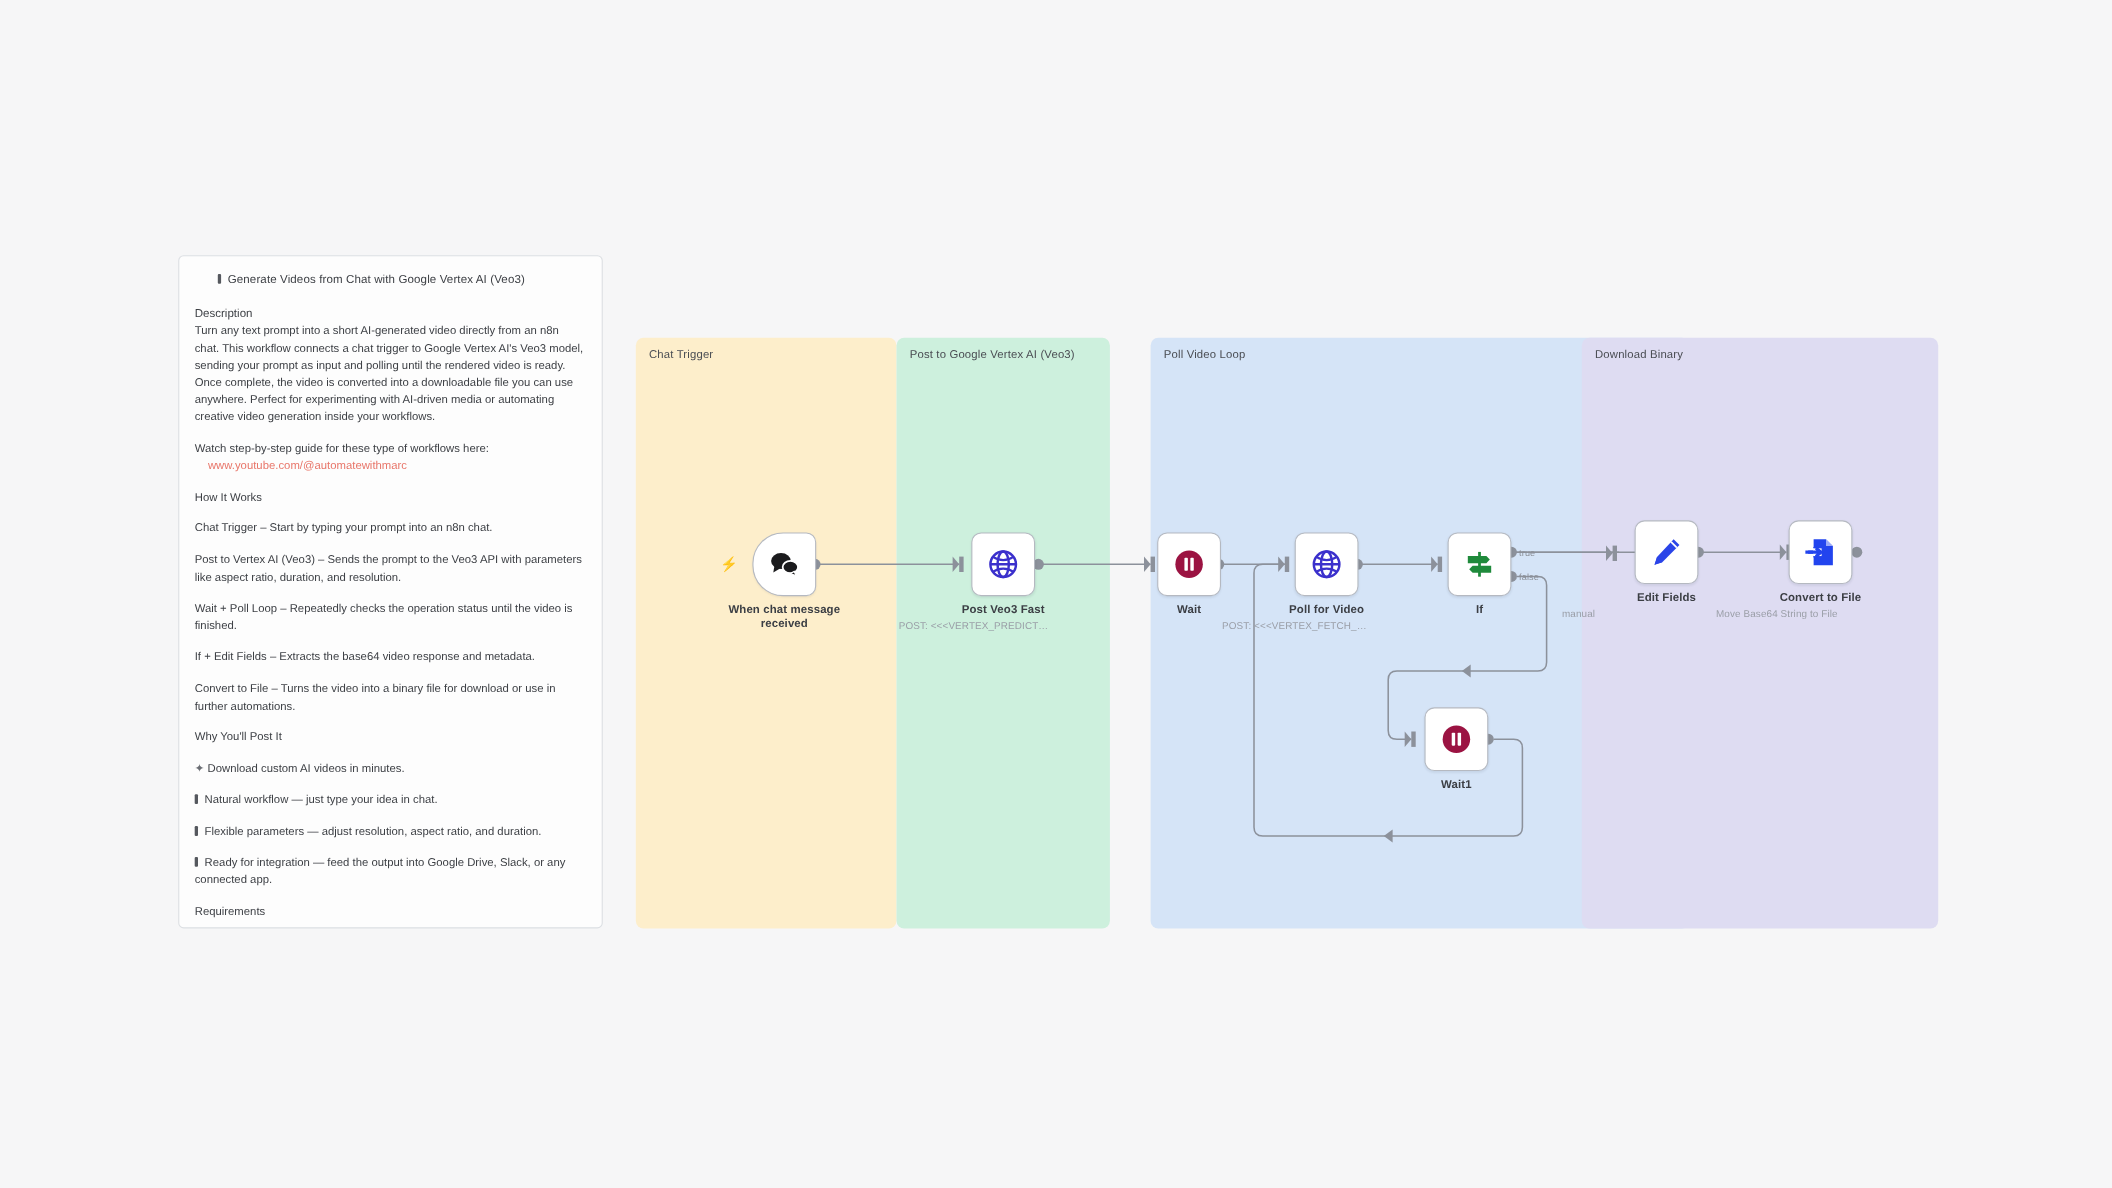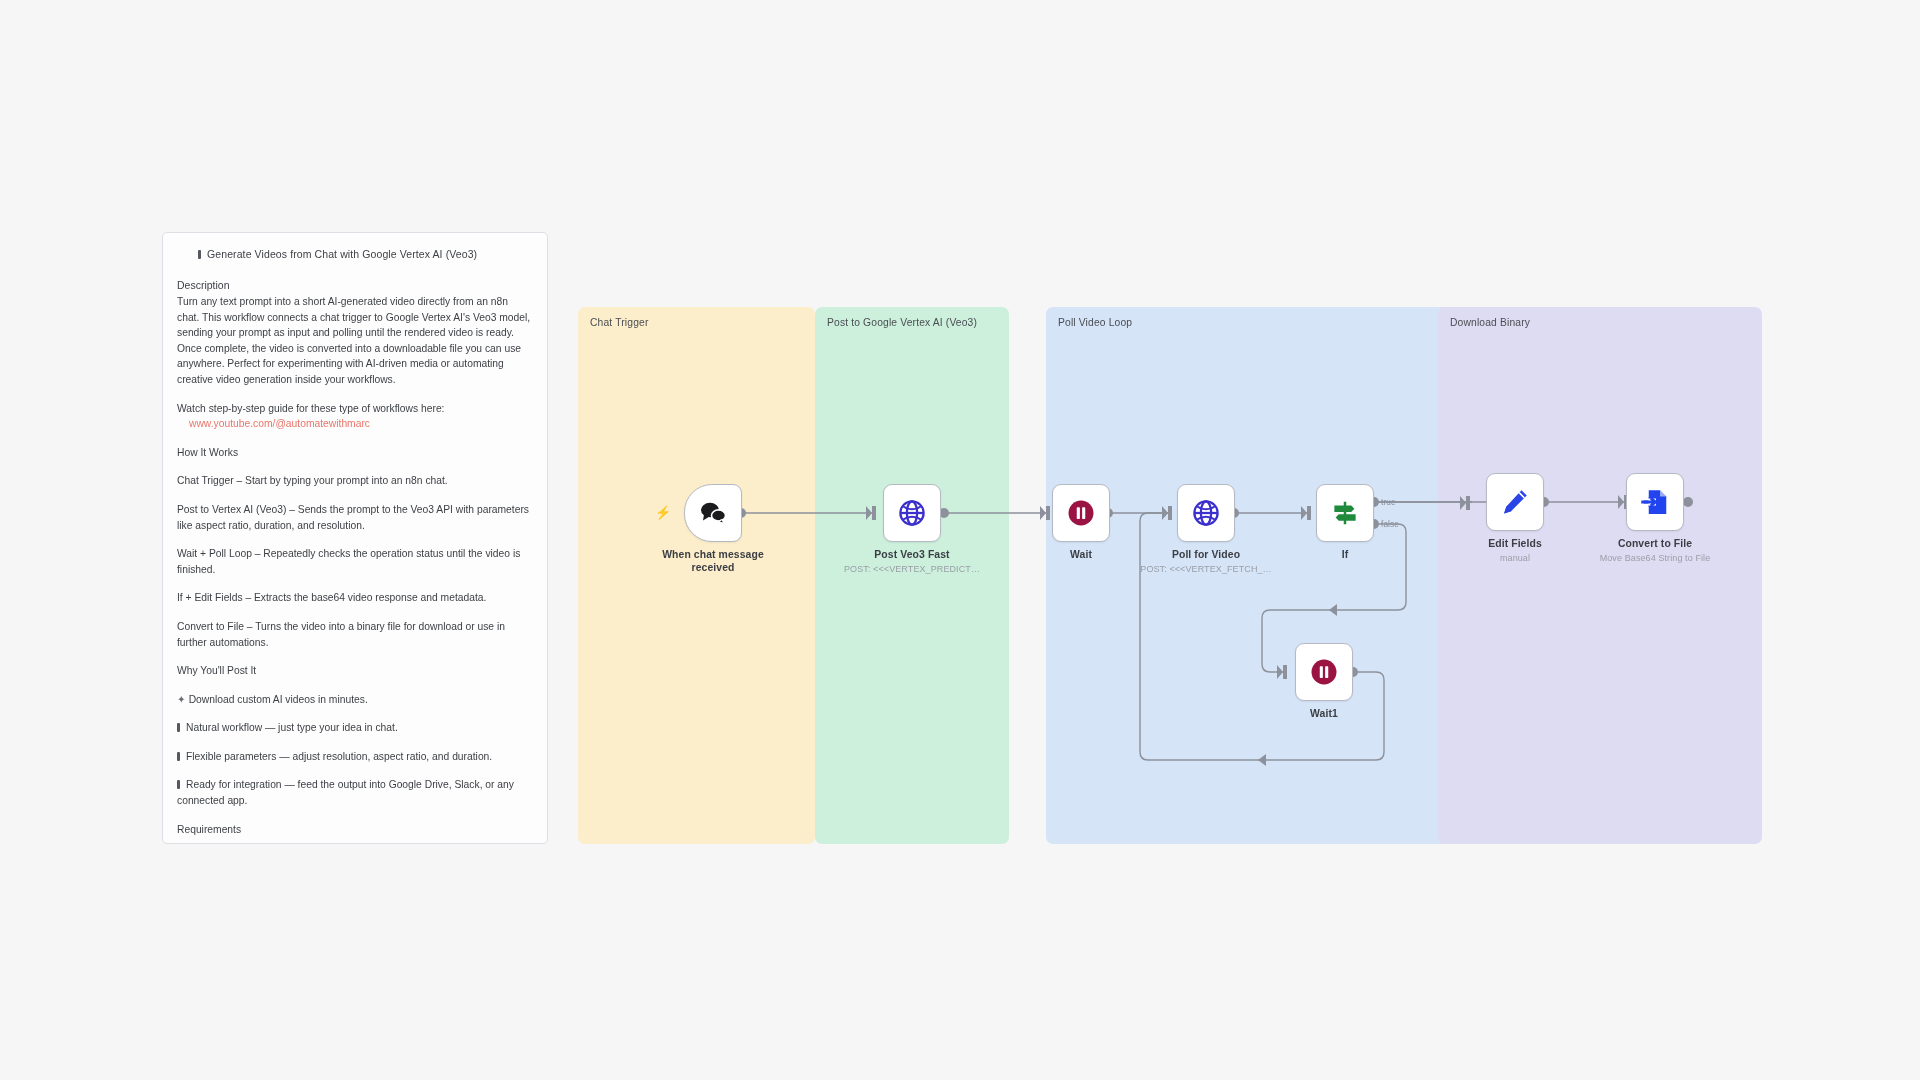--- a/index.html
+++ b/index.html
@@ -122,21 +122,20 @@
     text-align: center;
     font-size: 10.4px;
     font-weight: bold;
     color: #3b3e44;
     line-height: 13px;
     width: 170px;
     letter-spacing: .1px;
   }
   .node-sub {
     position: absolute;
-    text-align: center;
     font-size: 9px;
     color: #9a9ea7;
     line-height: 12px;
     width: 190px;
     letter-spacing: .1px;
     white-space: nowrap;
     overflow: hidden;
     text-overflow: ellipsis;
   }
   .port-label {

